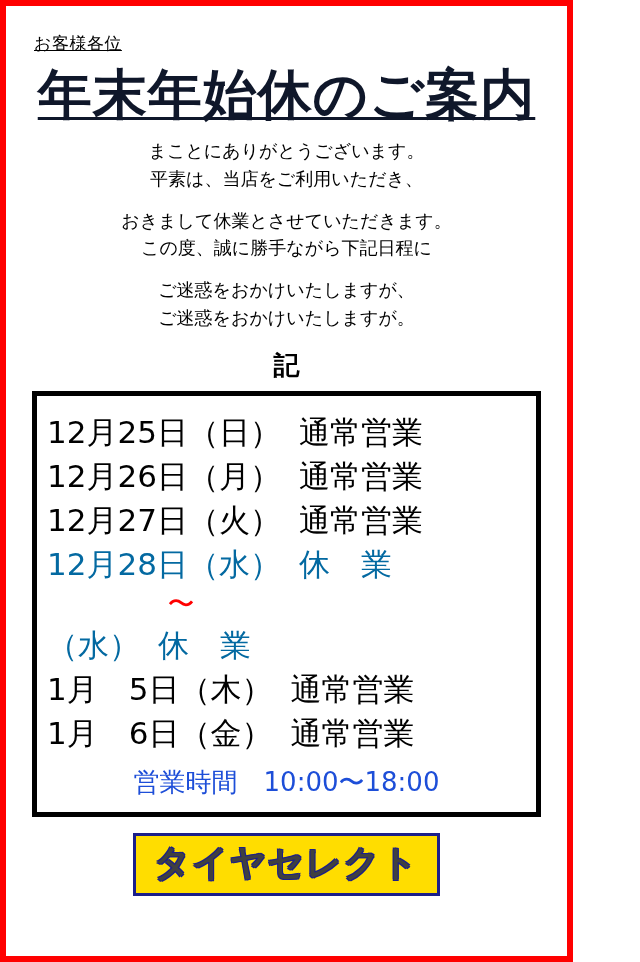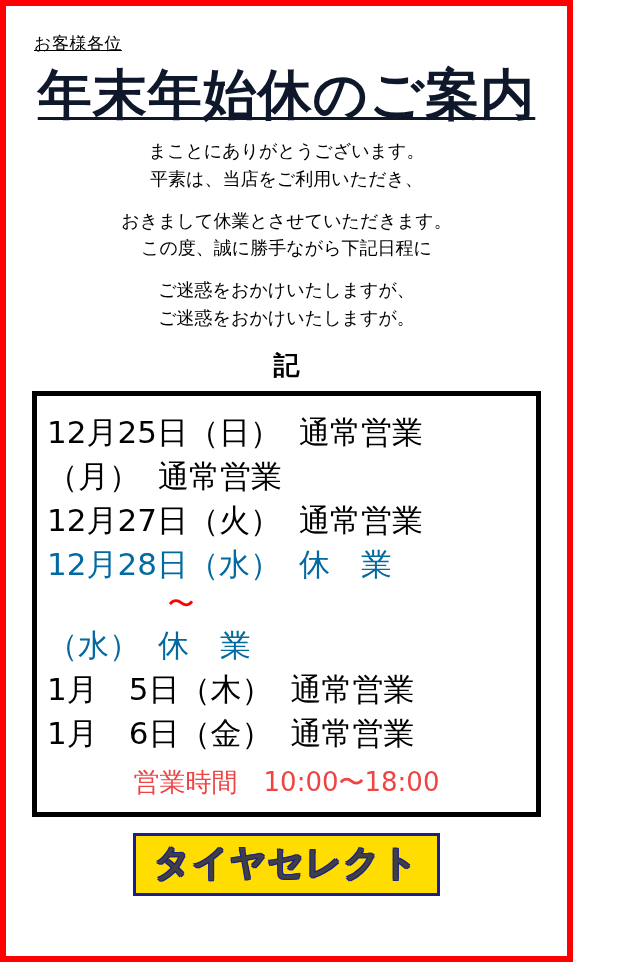--- a/index.html
+++ b/index.html
@@ -114,21 +114,21 @@
   }
   .tilde-row span {
     display: inline-block;
     width: 370px;
     text-align: left;
     padding-left: 66px;
     box-sizing: border-box;
   }
   .hours {
     text-align: center;
-    color: #ef4444;
+    color: #1d4ed8;
     font-size: 26px;
     margin-top: 10px;
     white-space: nowrap;
   }
   .logo-wrap {
     display: flex;
     justify-content: center;
     align-items: center;
     margin-top: 6px;
   }
@@ -173,20 +173,21 @@
 
     <div class="schedule-box">
 
       <div class="row">
         <span class="date">12月25日</span>
         <span class="dow">（日）</span>
         <span class="status">通常営業</span>
       </div>
 
       <div class="row">
+        <span class="date">12月26日</span>
         <span class="dow">（月）</span>
         <span class="status">通常営業</span>
       </div>
 
       <div class="row">
         <span class="date">12月27日</span>
         <span class="dow">（火）</span>
         <span class="status">通常営業</span>
       </div>
 

